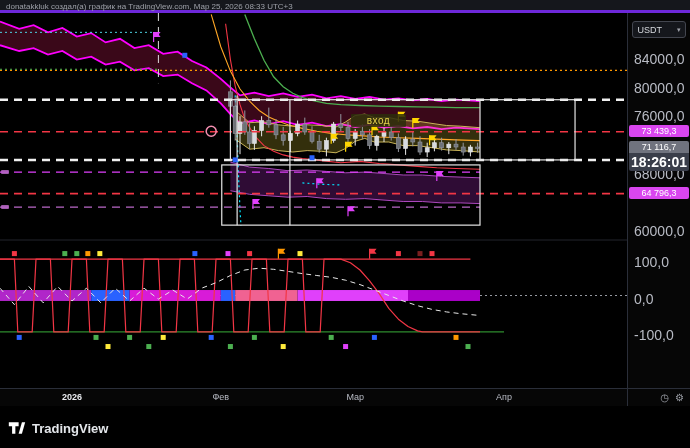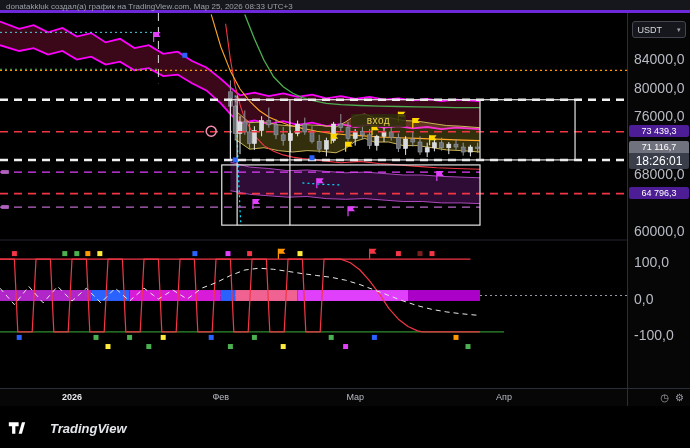--- a/index.html
+++ b/index.html
@@ -7,32 +7,32 @@
   .app{position:relative;width:690px;height:448px;background:#000;}
   .topbar{position:absolute;left:0;top:0;width:690px;height:13px;background:#15171C;border-bottom:3px solid #6d28d9;
           color:#9DA0A8;font-size:8px;line-height:13px;padding-left:6px;box-sizing:border-box;z-index:6;white-space:nowrap;}
   #chart-svg{position:absolute;left:0;top:0;z-index:1;}
   .price-axis{position:absolute;left:627px;top:13px;width:63px;height:375px;background:#060606;border-left:1px solid #2A2E39;z-index:5;box-sizing:border-box;}
   .p-label{position:absolute;left:6px;color:#B8BBC4;font-size:14px;}
   .currency-btn{position:absolute;left:4px;top:8px;width:52px;height:15px;border:1px solid #43464F;border-radius:3px;background:#15171C;
           color:#D6D9DE;font-size:9px;display:flex;align-items:center;justify-content:center;gap:15px;cursor:pointer;}
   .caret{font-size:7px;color:#9DA0A8;}
   .badge{position:absolute;left:1px;width:60px;color:#fff;font-size:9px;text-align:center;border-radius:2px;z-index:2;}
-  .badge.red{background:#4c1d95;padding:1px 0;}
+  .badge.red{background:#d946ef;padding:1px 0;}
   .badge.gray .price-row{background:#70737E;padding:1px 0;border-radius:2px 2px 0 0;}
-  .badge.gray .countdown-row{background:#3A3E4A;padding:1px 0;font-size:12px;border-radius:0 0 2px 2px;}
+  .badge.gray .countdown-row{background:#3A3E4A;padding:1px 0;font-size:14px;border-radius:0 0 2px 2px;font-weight:bold;}
   .time-axis{position:absolute;left:0;top:388px;width:627px;height:18px;background:#060606;border-top:1px solid #2A2E39;z-index:5;box-sizing:border-box;}
   .t-label{position:absolute;top:3px;color:#B8BBC4;font-size:9px;transform:translateX(-50%);}
   .t-label.bold{color:#E9EBEF;font-weight:bold;}
   .axis-corner{position:absolute;left:627px;top:388px;width:63px;height:18px;background:#060606;border-top:1px solid #2A2E39;border-left:1px solid #2A2E39;
           z-index:5;box-sizing:border-box;display:flex;align-items:center;justify-content:flex-end;gap:6px;padding-right:6px;color:#9DA0A8;font-size:10px;}
   .axis-corner span{cursor:pointer;line-height:1;}
   .entry-label{position:absolute;background:rgba(45,45,12,0.85);color:#E8D44D;font-size:10px;padding:1px 16px;z-index:3;border-radius:1px;letter-spacing:.5px;}
   .edge-marker{position:absolute;left:1px;width:8px;height:4px;background:#BA68C8;opacity:.85;z-index:2;border-radius:1px;}
-  .logo{position:absolute;left:8px;top:420px;display:flex;align-items:center;gap:24px;z-index:5;color:#E3E6EA;font-size:13px;font-weight:600;cursor:pointer;font-style:italic;}
+  .logo{position:absolute;left:8px;top:420px;display:flex;align-items:center;gap:6px;z-index:5;color:#E3E6EA;font-size:13px;font-weight:600;cursor:pointer;}
 </style>
 </head>
 <body>
 
 <div class="app">
 
   <div class="topbar">
     <span>donatakkluk создал(а) график на TradingView.com, Мар 25, 2026 08:33 UTC+3</span>
   </div>
 

